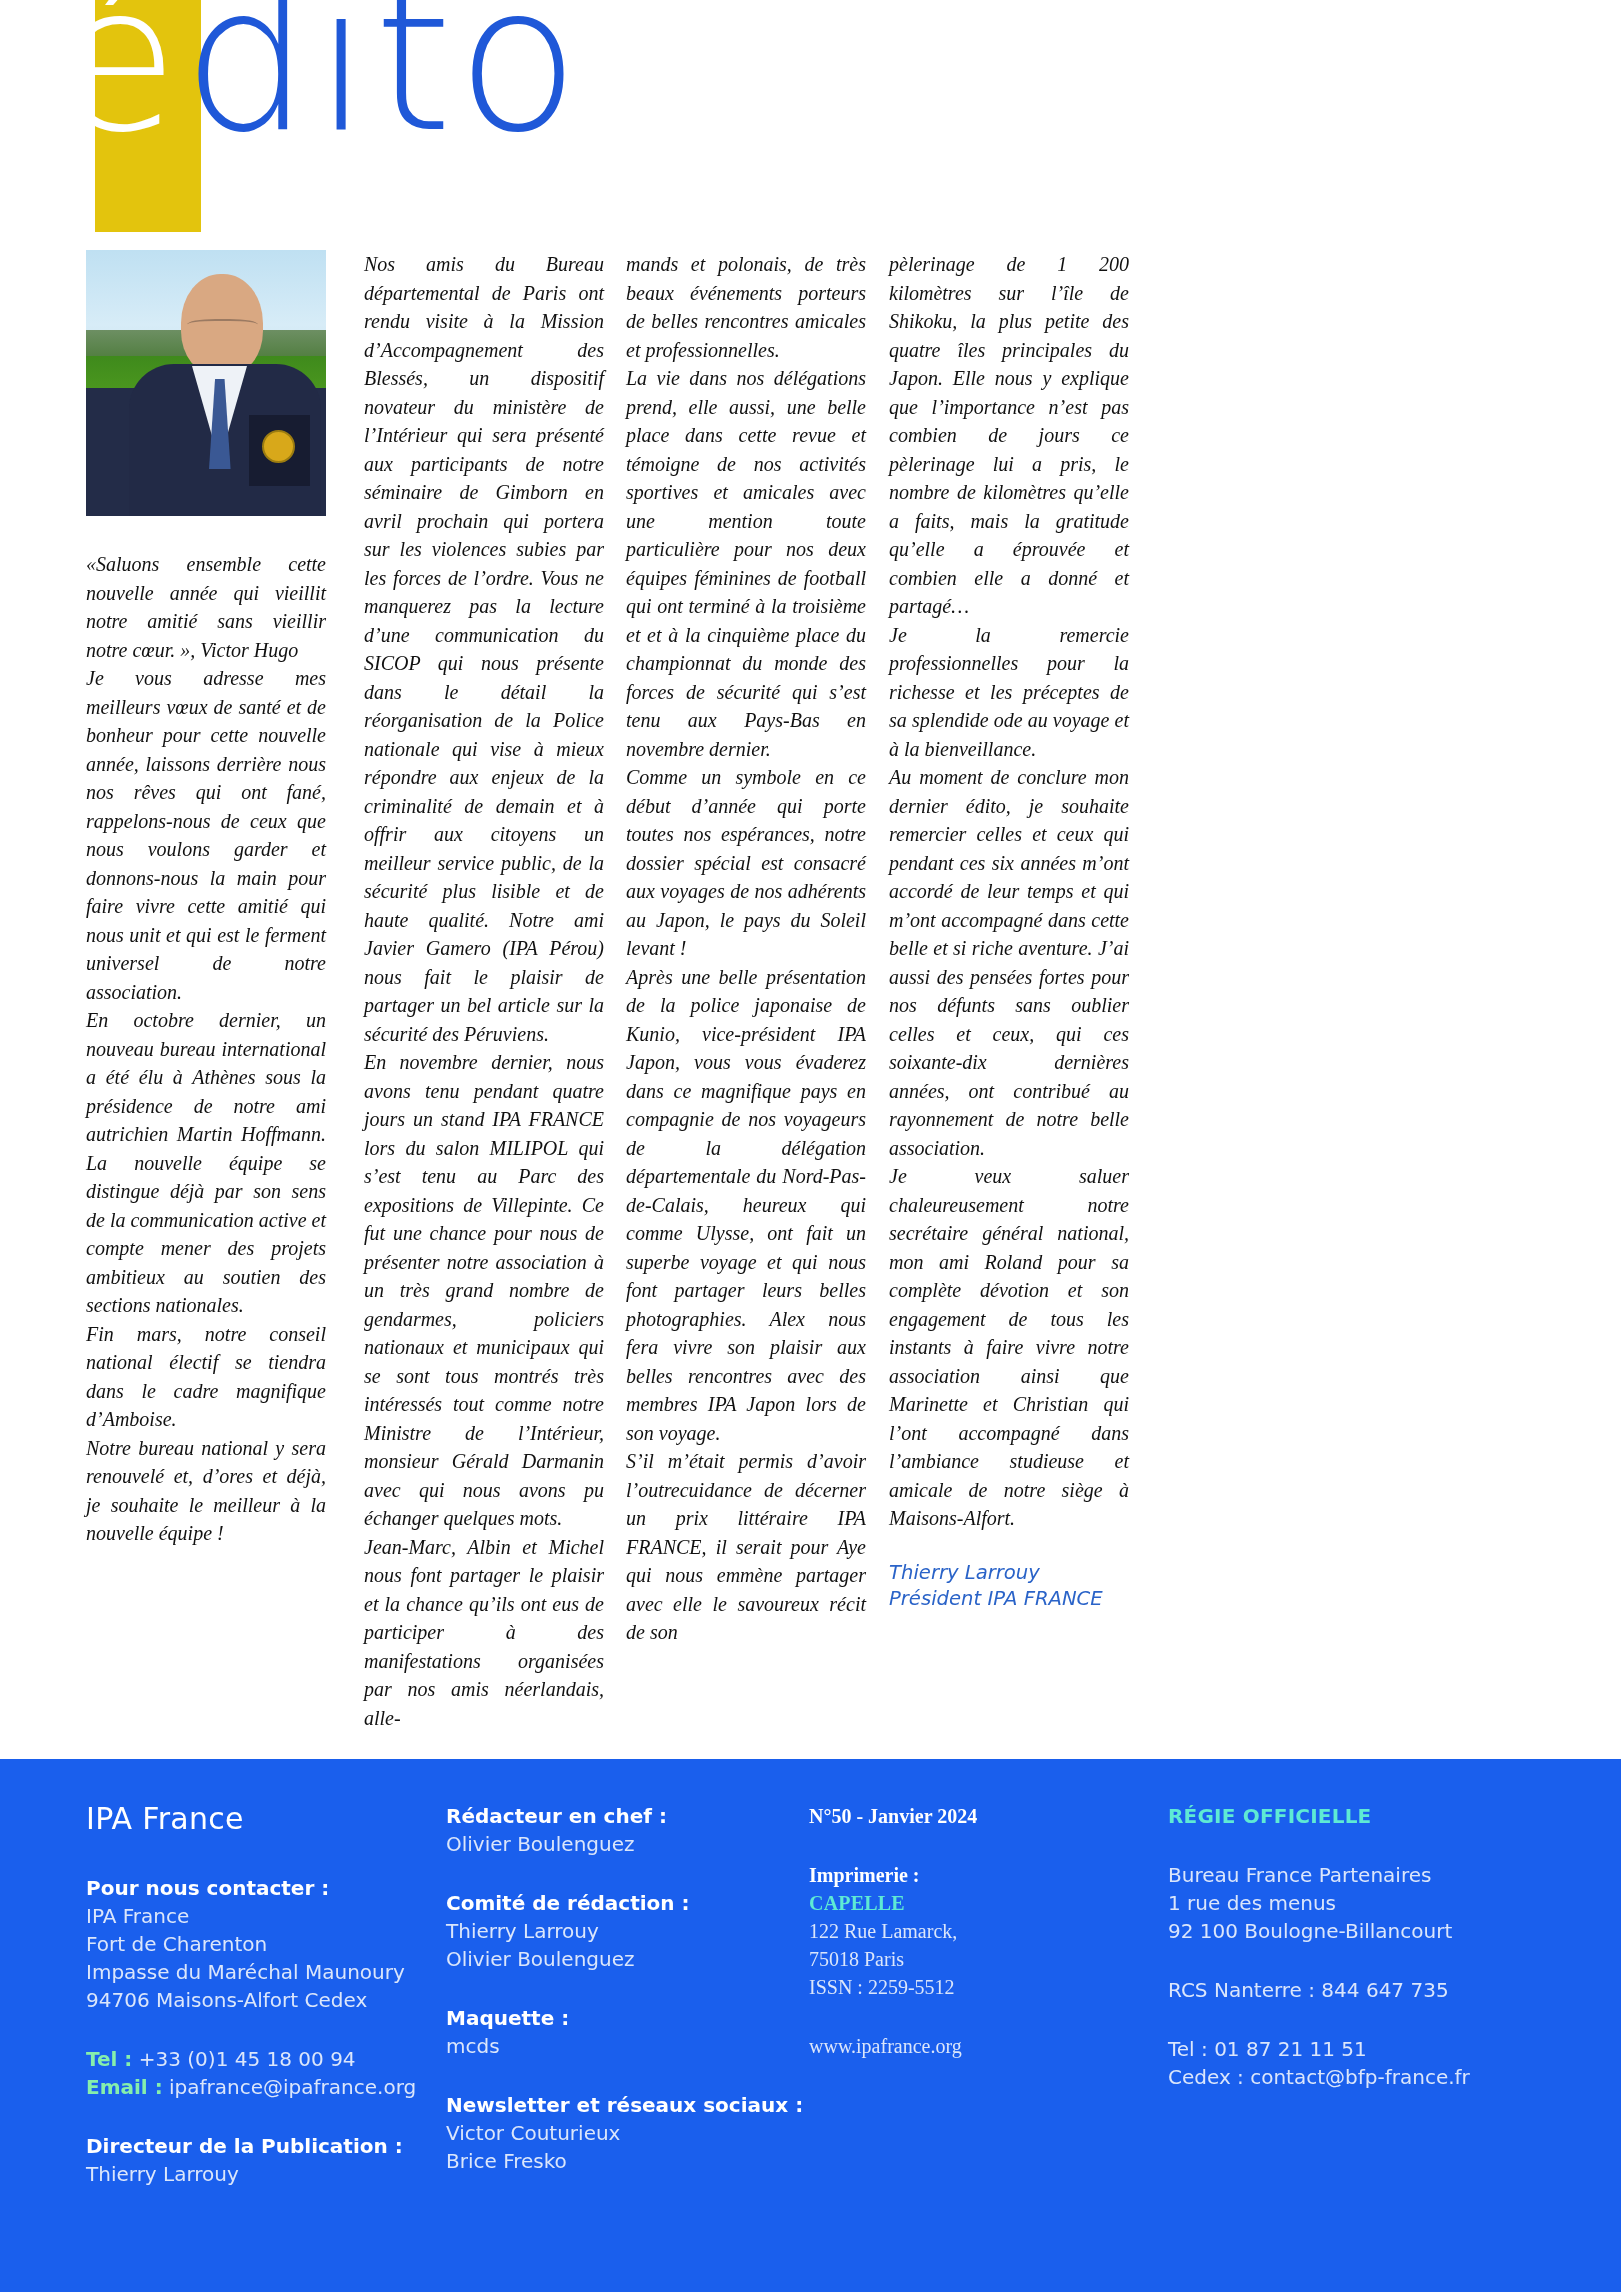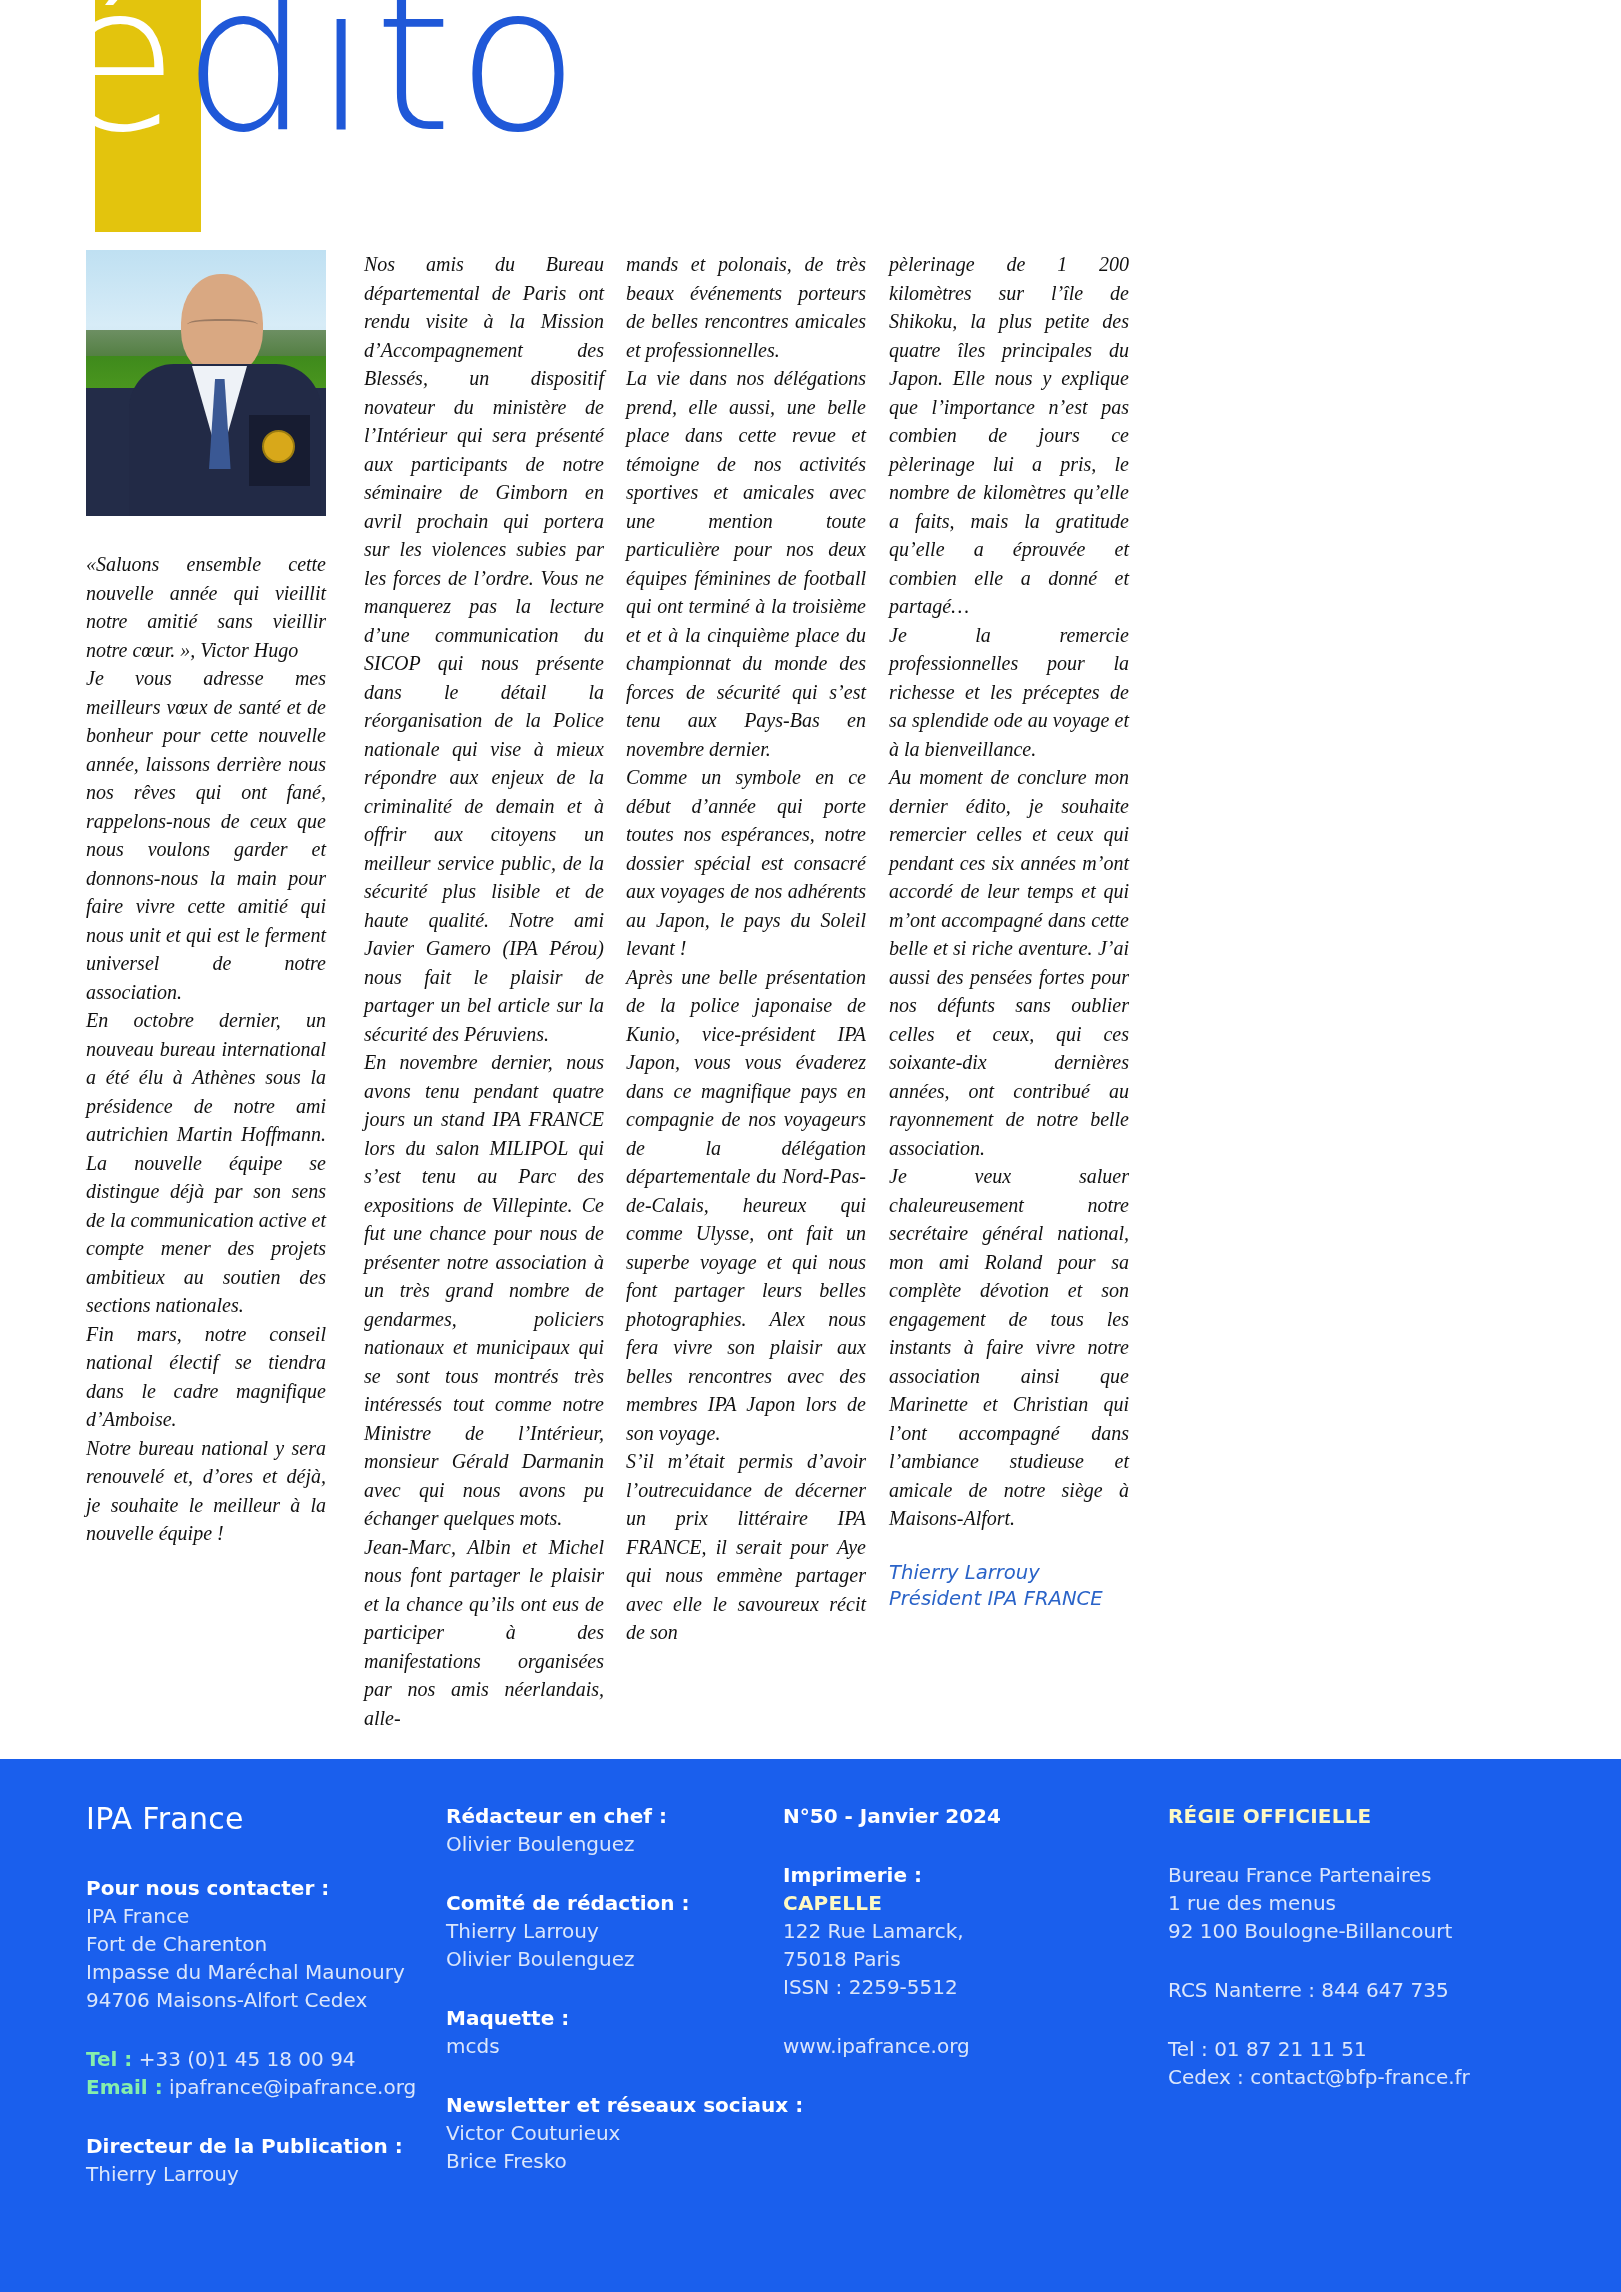--- a/index.html
+++ b/index.html
@@ -168,21 +168,21 @@
     height: 533px;
     background: #1a5fed;
     font-family: "DejaVu Sans", sans-serif;
   }
   .fcol {
     position: absolute;
     top: 43px;
   }
   #fcol-1 { left: 86px;  width: 255px; }
   #fcol-2 { left: 446px; width: 284px; }
-  #fcol-3 { left: 783px; width: 255px; }
+  #fcol-3 { left: 809px; width: 255px; font-family: Liberation Serif, serif; }
   #fcol-4 { left: 1168px; width: 382px; }
 
   #footer-brand {
     font-size: 30px;
     font-weight: 500;
     color: #ffffff;
     letter-spacing: 0.3px;
     margin: 0 0 39px 0;
     line-height: 1.1;
   }
@@ -204,21 +204,21 @@
     line-height: 28px;
     white-space: nowrap;
   }
   .fline .flabel-inline {
     font-weight: bold;
     color: #86efac;
   }
   .fcap {
     font-size: 20px;
     font-weight: bold;
-    color: #fef9c3;
+    color: #5eead4;
     line-height: 28px;
     letter-spacing: 0.2px;
     white-space: nowrap;
   }
 </style>
 </head>
 <body>
 
 <div id="masthead">
   <div id="edito-yellow-block"></div>

